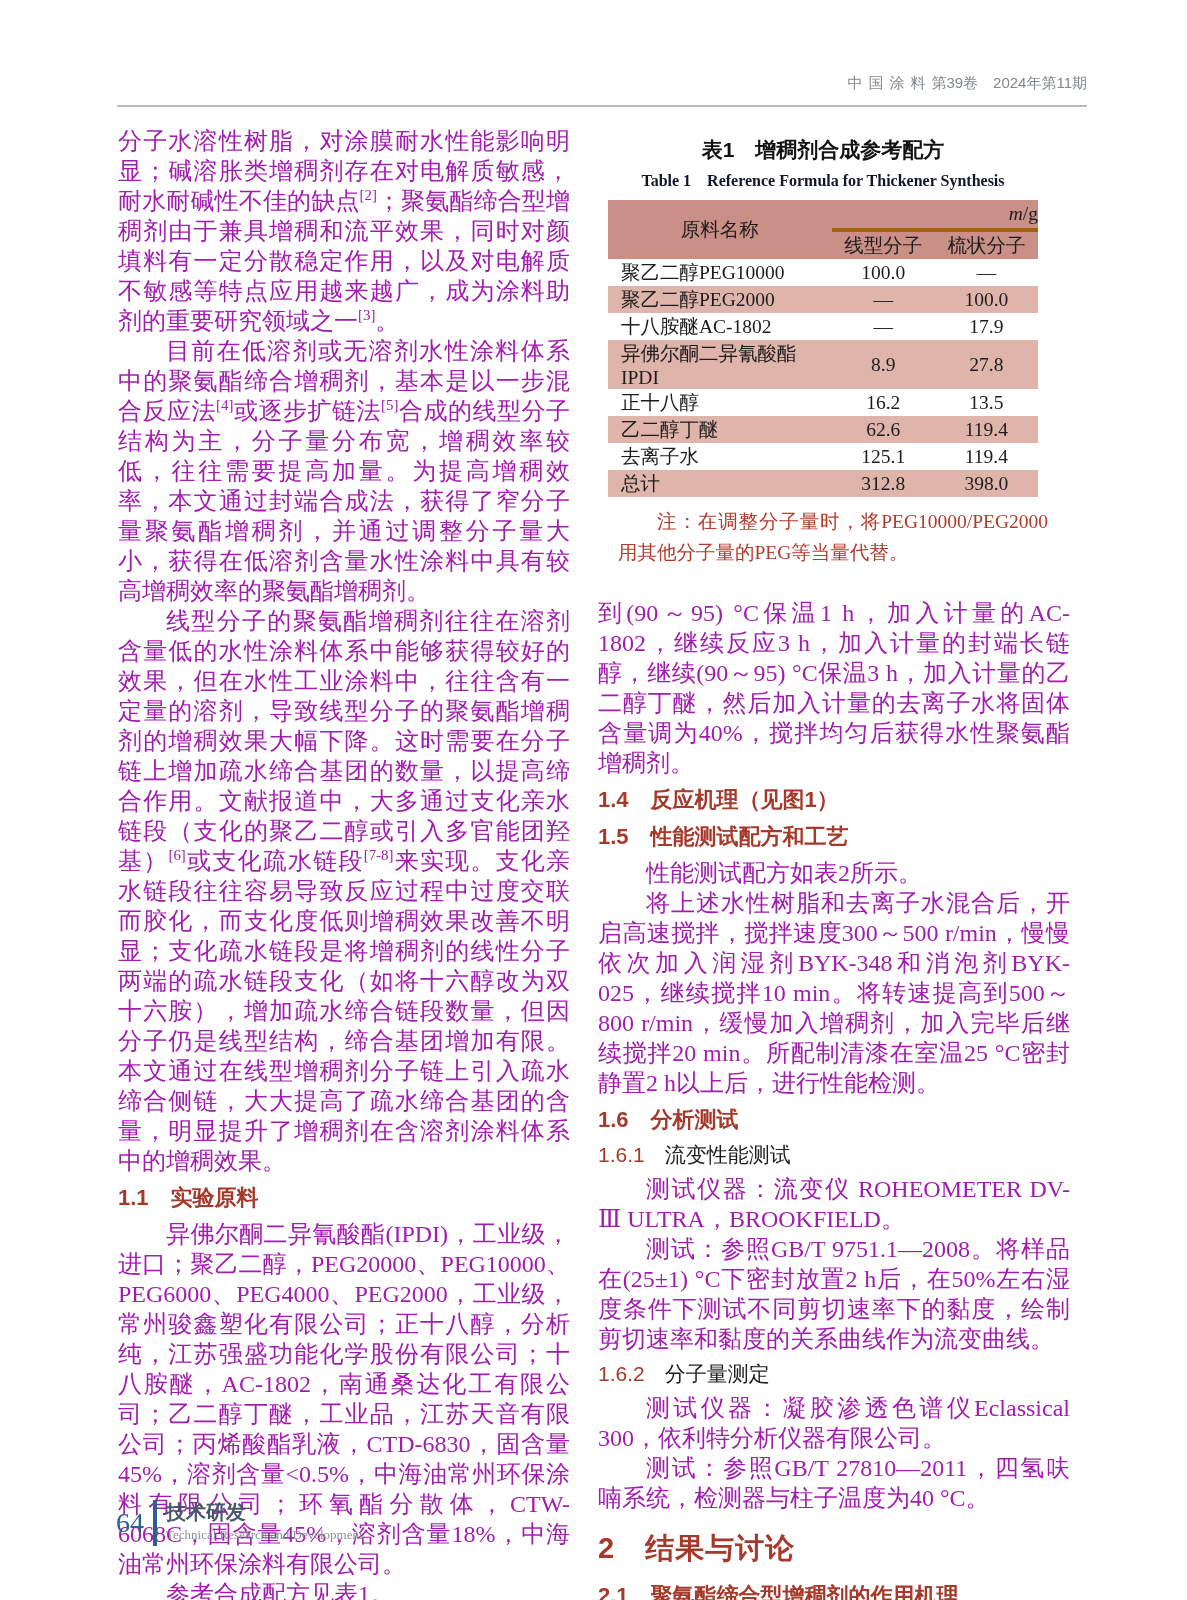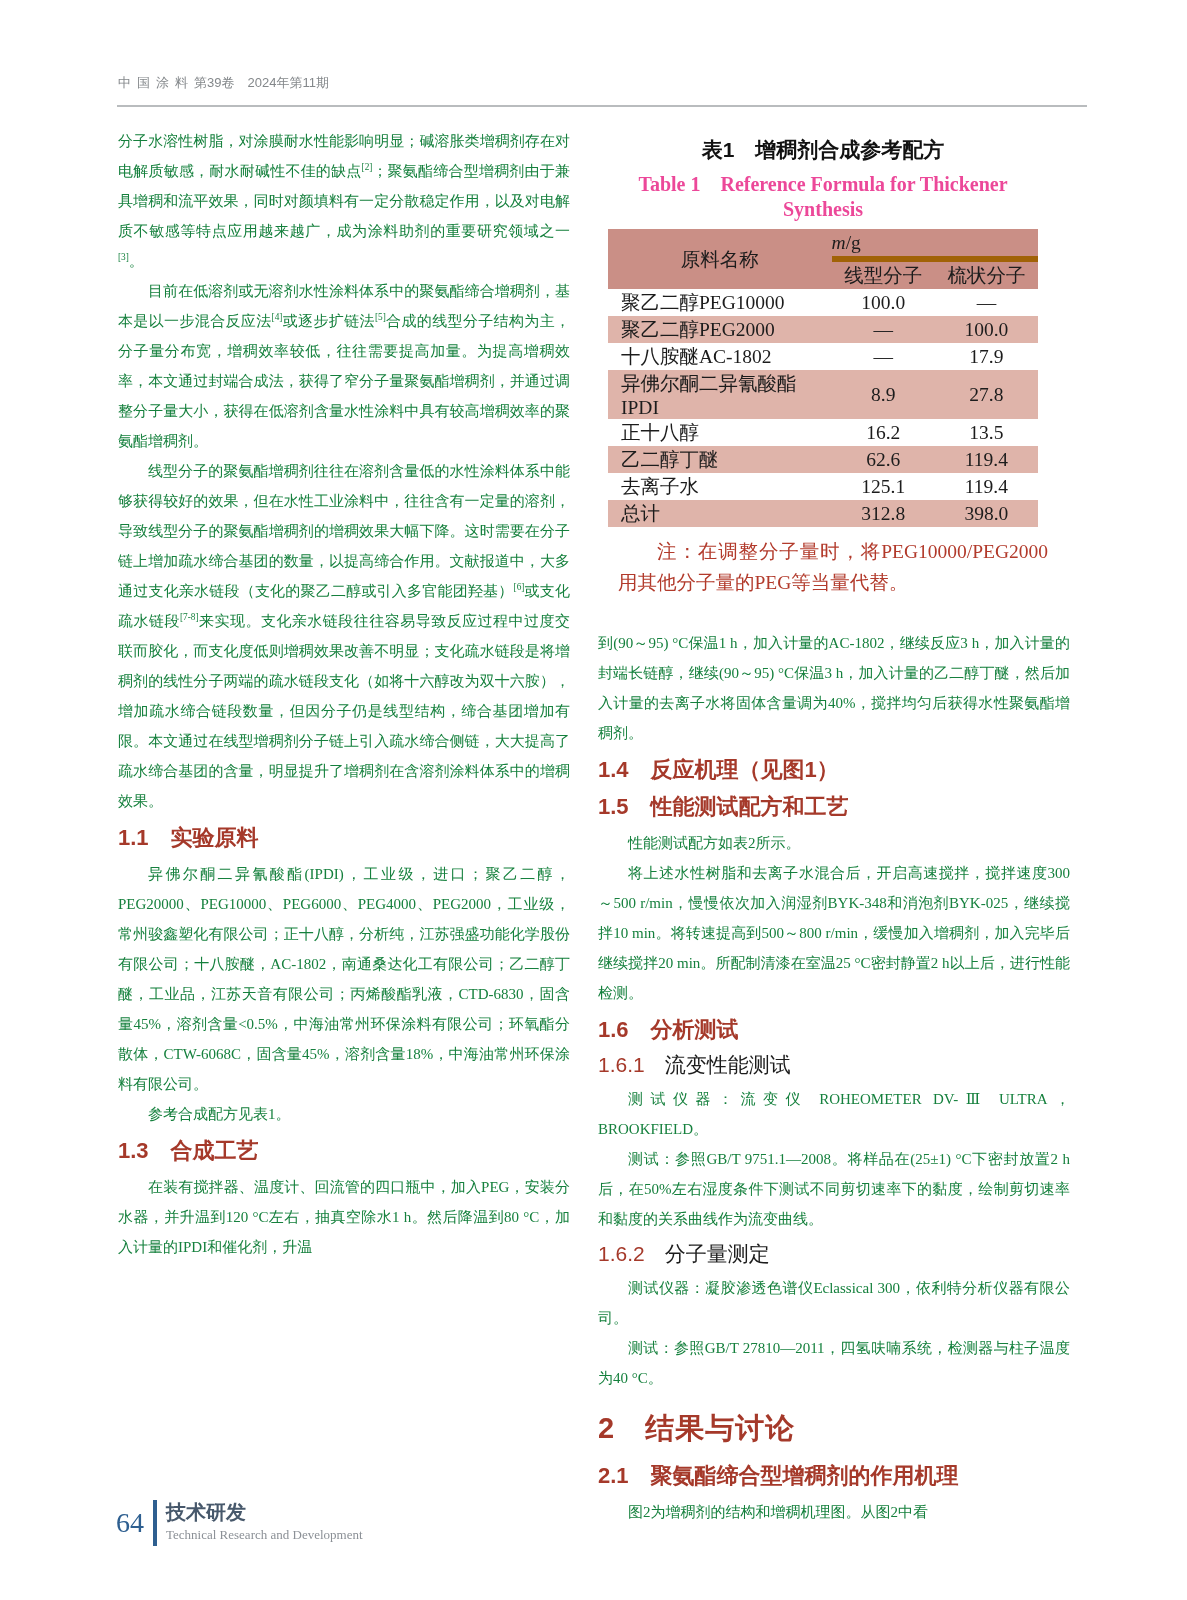--- a/index.html
+++ b/index.html
@@ -6,36 +6,36 @@
   html,body { background:#ffffff; }
   .page {
     position:relative; width:1187px; height:1600px; margin:0 auto;
     background:#ffffff; overflow:hidden;
     font-family:"Liberation Serif","DejaVu Serif",serif;
     color:#1c1c1c;
   }
   
   .runhead {
     position:absolute; left:118px; right:100px; top:74px;
-    display:flex; justify-content:flex-start; align-items:flex-end;
-    color:#84888b; font-size:13px;
+    display:flex; justify-content:flex-end; align-items:flex-end;
+    color:#84888b; font-size:15px;
     font-family:"Liberation Sans","DejaVu Sans",sans-serif;
   }
   .runhead .journal { letter-spacing:6px; }
   .runhead-rule {
     position:absolute; left:117px; right:100px; top:105px;
     height:2px; background:#b9bcbe;
   }
   
   .col { position:absolute; top:126px; }
   .col-l { left:118px; width:452px; }
   .col-r { left:598px; width:472px; }
   p.body {
-    font-size:15px; line-height:30px; text-align:justify;
-    color:#15803d;
+    font-size:24px; line-height:30px; text-align:justify;
+    color:#a21caf;
   }
   p.ind { text-indent:2em; }
   sup { font-size:0.62em; vertical-align:super; line-height:0; }
   
   .h1sec {
     font-family:"Liberation Sans","DejaVu Sans",sans-serif;
     color:#a5392a; font-size:29px; font-weight:bold;
     margin:16px 0 12px 0; letter-spacing:1px;
   }
   .h1sec .num { margin-right:30px; }
@@ -53,29 +53,29 @@
     color:#a5392a; margin-right:20px;
   }
   .h3sec .tt { color:#1c1c1c; }
   
   .tblwrap { width:430px; margin-left:10px; }
   .tbl-title-cn {
     text-align:center; font-family:"Liberation Sans","DejaVu Sans",sans-serif;
     font-weight:bold; font-size:21px; color:#111; margin:10px 0 7px 0;
   }
   .tbl-title-en {
-    text-align:center; font-weight:bold; font-size:20px; color:#ec4899;
+    text-align:center; font-weight:bold; font-size:16px; color:#0f172a;
     margin:0 0 8px 0;
   }
   table.t1 { width:430px; border-collapse:collapse; font-size:19.5px; table-layout:fixed; }
   table.t1 col.c-name { width:52%; }
   table.t1 col.c-val  { width:24%; }
   table.t1 th { font-weight:normal; background:#ca8f86; color:#1c1c1c; }
   table.t1 th.th-name { text-align:center; vertical-align:middle; }
-  table.t1 th.th-mg   { height:30px; text-align:left; border-bottom:6px solid #a16207;margin-top:11px; }
+  table.t1 th.th-mg   { height:30px; text-align:right; border-bottom:4px solid #a16207;margin-top:11px; }
   table.t1 th.th-sub  { height:26px; text-align:center; }
   table.t1 td { height:19px; vertical-align:middle; }
   table.t1 td.name { text-align:left; padding-left:13px; }
   table.t1 td.val  { text-align:center; }
   table.t1 tbody tr:nth-child(even) td { background:#dfb4aa; }
   .t1-note {
     width:430px; margin:9px 0 10px 10px; color:#b23a2b;
     font-size:19.5px; line-height:31px; text-align:justify; text-indent:2em;
   }
   .gap-after-note { height:20px; }

